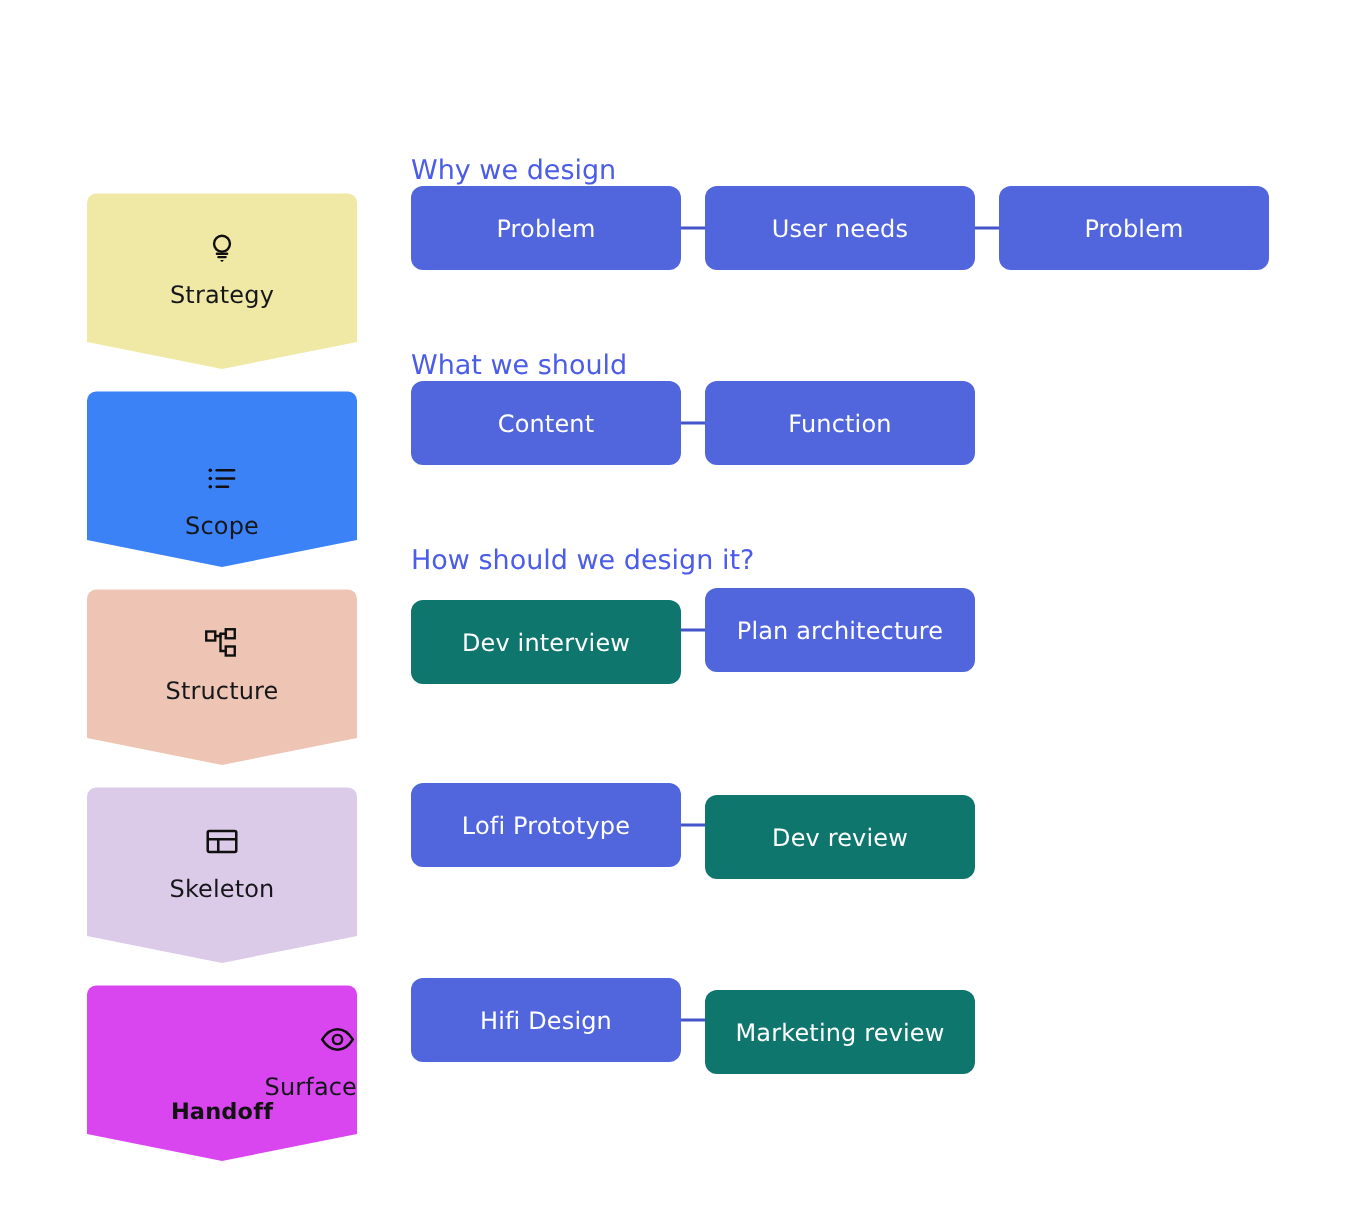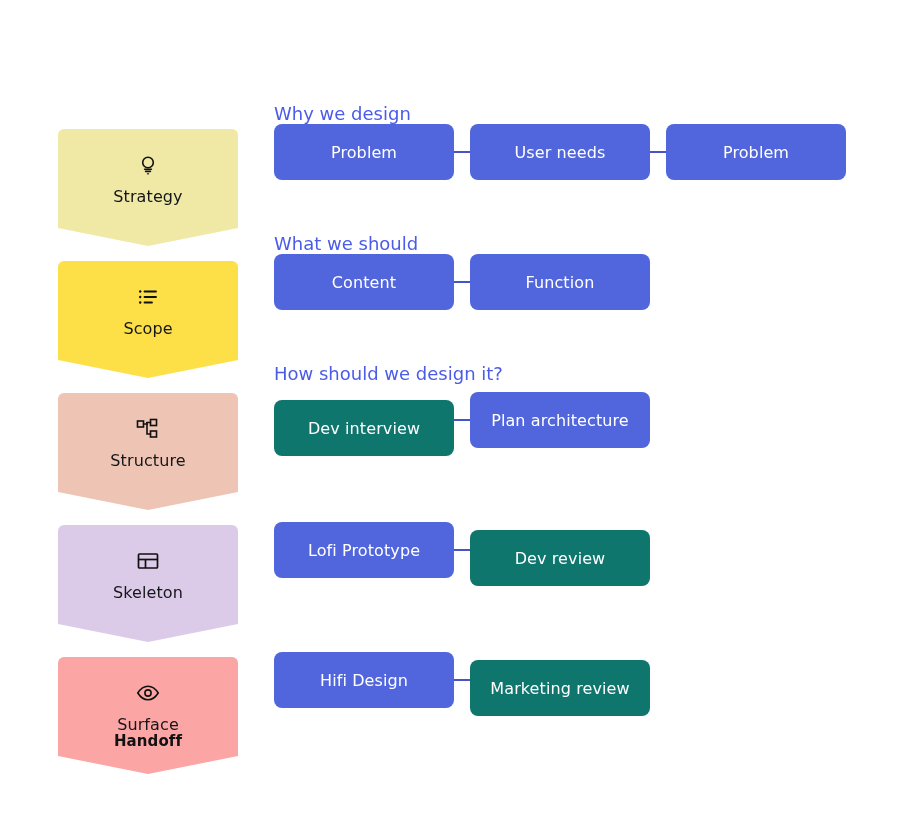--- a/index.html
+++ b/index.html
@@ -113,21 +113,21 @@
         <div class="stage-icon">
           <svg width="24" height="24" viewBox="0 0 24 24" fill="none" stroke="#101010" stroke-width="1.6" stroke-linecap="round">
             <circle cx="12" cy="9.5" r="5.3"></circle>
             <line x1="8.6" y1="16.2" x2="15.4" y2="16.2"></line>
             <line x1="9.6" y1="18.4" x2="14.4" y2="18.4"></line>
             <path d="M10.7 20.3 L13.3 20.3 L12 21.9 Z" fill="#101010" stroke="none"></path>
           </svg>
         </div>
         <div class="stage-label">Strategy</div>
       </div>
-      <div class="stage" style="background: #fde047;">
+      <div class="stage" style="background: #3b82f6; justify-content: flex-end;">
         <div class="stage-icon">
           <svg width="24" height="24" viewBox="0 0 24 24" fill="none" stroke="#101010" stroke-width="1.8" stroke-linecap="round">
             <circle cx="4.2" cy="6.5" r="1.2" fill="#101010" stroke="none"></circle>
             <circle cx="4.2" cy="12" r="1.2" fill="#101010" stroke="none"></circle>
             <circle cx="4.2" cy="17.5" r="1.2" fill="#101010" stroke="none"></circle>
             <line x1="8.5" y1="6.5" x2="20" y2="6.5"></line>
             <line x1="8.5" y1="12" x2="20" y2="12"></line>
             <line x1="8.5" y1="17.5" x2="16" y2="17.5"></line>
           </svg>
         </div>
@@ -149,21 +149,21 @@
       <div class="stage" style="background: rgb(220, 203, 232);">
         <div class="stage-icon">
           <svg width="24" height="24" viewBox="0 0 24 24" fill="none" stroke="#101010" stroke-width="1.7">
             <rect x="2.5" y="5" width="19" height="14" rx="1"></rect>
             <line x1="2.5" y1="10.5" x2="21.5" y2="10.5"></line>
             <line x1="9.5" y1="10.5" x2="9.5" y2="19"></line>
           </svg>
         </div>
         <div class="stage-label">Skeleton</div>
       </div>
-      <div class="stage" style="background: #fca5a5;">
+      <div class="stage" style="background: #d946ef; align-items: flex-end;">
         <div class="stage-icon">
           <svg width="24" height="24" viewBox="0 0 24 24" fill="none" stroke="#101010" stroke-width="1.6">
             <path d="M1.8 12 C4.8 7.2 8.4 5.2 12 5.2 C15.6 5.2 19.2 7.2 22.2 12 C19.2 16.8 15.6 18.8 12 18.8 C8.4 18.8 4.8 16.8 1.8 12 Z"></path>
             <circle cx="12" cy="12" r="3.1"></circle>
           </svg>
         </div>
         <div class="stage-label">Surface</div>
       </div>
     </div>
 

